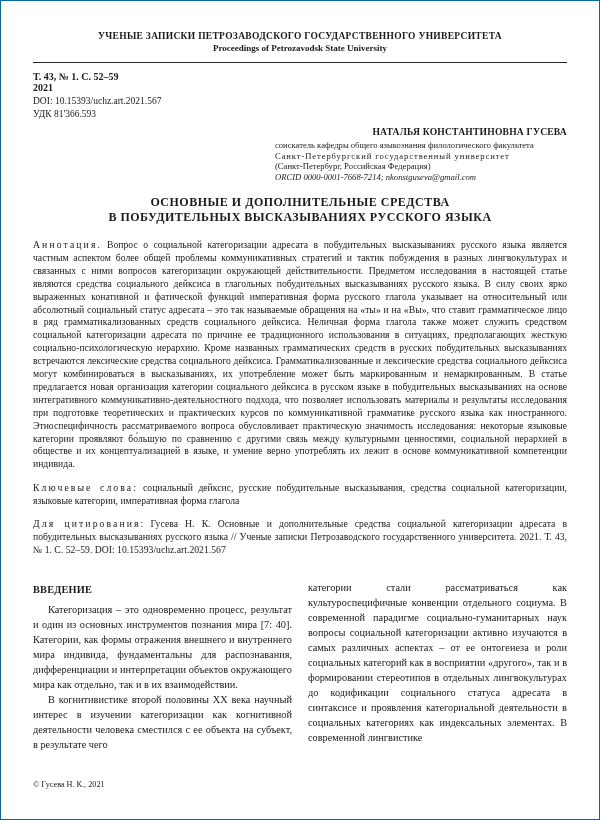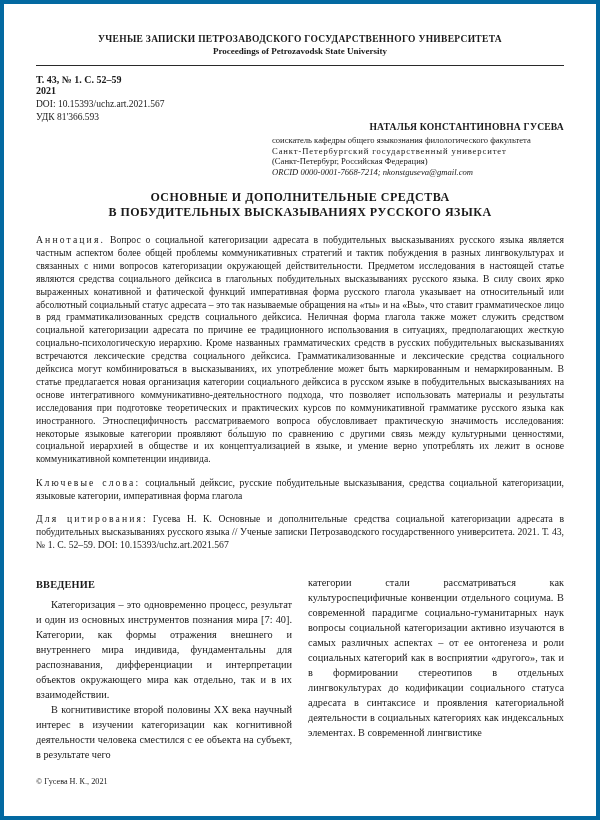--- a/index.html
+++ b/index.html
@@ -1,36 +1,36 @@
 <!DOCTYPE html>
 <html lang="ru"><head>
 <meta charset="utf-8">
 <style>
   html,body{margin:0;padding:0;background:#ffffff;}
   .page{
     position:relative;
     width:600px;height:820px;
     box-sizing:border-box;
     background:#ffffff;
-    border:4px solid #0369a1;
+    border:1px solid #0369a1;
     padding:30px 32px 0 32px;
     font-family:"Liberation Serif", serif;
     color:#1a1a1a;
     overflow:hidden;
   }
   
   .j-title-ru{font-size:9.5px;font-weight:bold;text-align:center;letter-spacing:.3px;}
   .j-title-en{font-size:9px;font-weight:bold;text-align:center;margin-top:2px;}
   .rule{border:none;border-top:1.3px solid #2a2a2a;margin:9px 0 0 0;}
   .meta-row1{display:flex;justify-content:space-between;font-weight:bold;font-size:10px;margin-top:8px;flex-direction:column;}
   .meta-row2{position:relative;font-size:9.5px;margin-top:4px;height:12px;}
   .meta-section{position:absolute;left:50%;transform:translateX(-50%);font-weight:bold;}
   .meta-line{font-size:9.5px;margin-top:3px;}
   
-  .author{width:292px;margin-left:auto;font-size:8.6px;line-height:10.8px;}
+  .author{width:292px;margin-left:auto;margin-top:8px;font-size:8.6px;line-height:10.8px;}
   .author-name{font-weight:bold;font-size:9.6px;text-align:right;margin-bottom:2px;letter-spacing:.2px;}
   .author-affil{text-align:left;}
   .author-univ{letter-spacing:.9px;}
   .author-orcid{font-style:italic;}
   
   .art-title{margin-top:12px;text-align:center;font-weight:bold;font-size:12px;line-height:15.5px;letter-spacing:.5px;}
   
   .abs-block{margin-top:13px;font-size:9.7px;line-height:12.9px;text-align:justify;}
   .small-block{margin-top:3px;font-size:9.7px;line-height:13px;text-align:justify;}
   .sp-label{letter-spacing:2.1px;margin-right:5px;margin-top:36px;}

